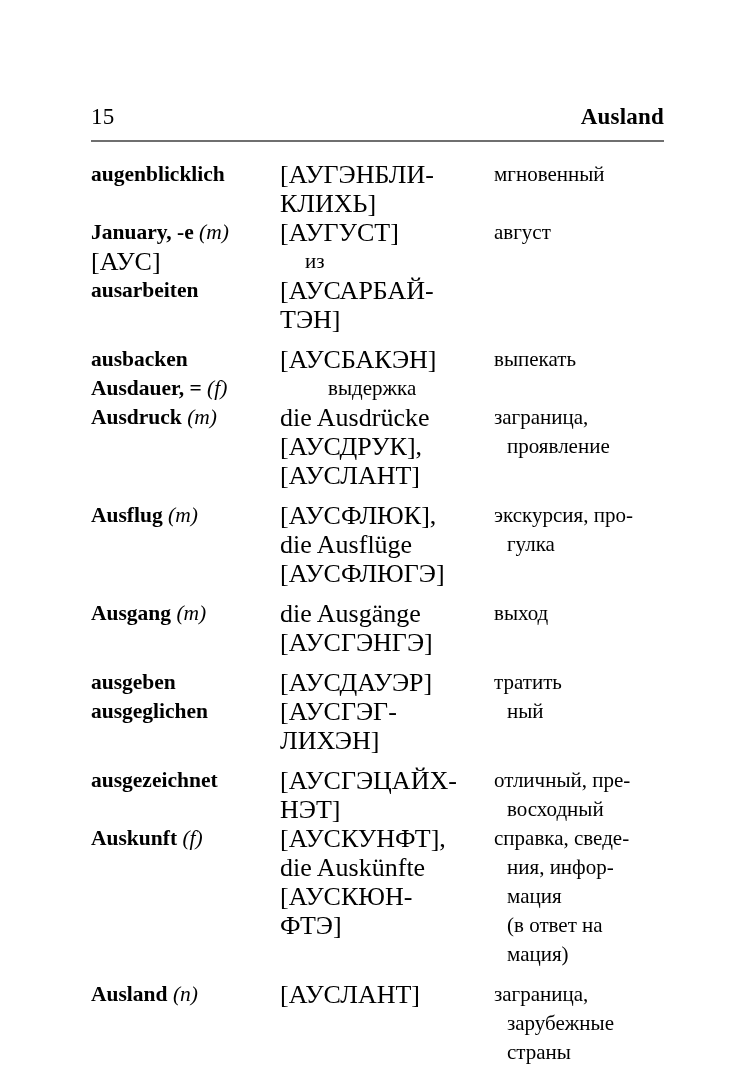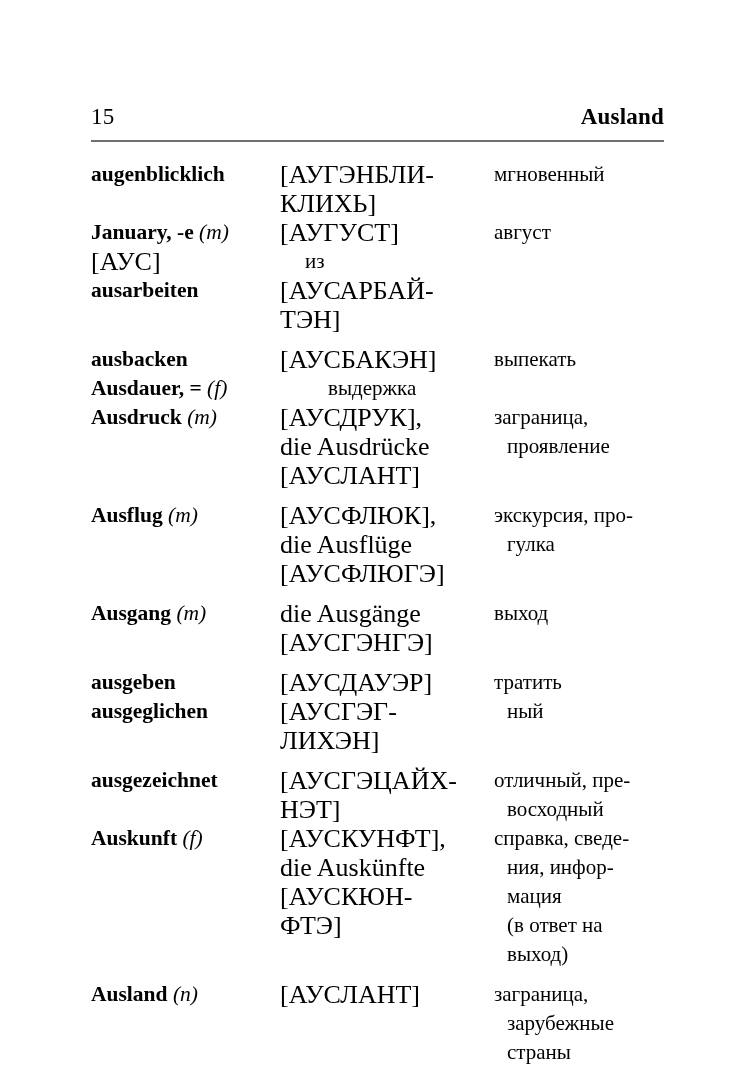--- a/index.html
+++ b/index.html
@@ -163,22 +163,22 @@
       </div>
       <div class="entry">
         <div class="col-head"><span>Ausdauer, = </span><span class="gender">(f)</span></div>
         <div class="col-ru">
           <div class="rline">выдержка</div>
         </div>
       </div>
       <div class="entry gap-after">
         <div class="col-head"><span>Ausdruck </span><span class="gender">(m)</span></div>
         <div class="col-trans">
+          <div class="tline">die Ausdrücke</div>
           <div class="tline">[АУСДРУК],</div>
-          <div class="tline">die Ausdrücke</div>
           <div class="tline">[АУСЛАНТ]</div>
         </div>
         <div class="col-ru">
           <div class="rline">заграница,</div>
           <div class="rline cont">проявление</div>
         </div>
       </div>
       <div class="entry gap-after">
         <div class="col-head"><span>Ausflug </span><span class="gender">(m)</span></div>
         <div class="col-trans">
@@ -237,21 +237,21 @@
           <div class="tline">[АУСКУНФТ],</div>
           <div class="tline">die Auskünfte</div>
           <div class="tline">[АУСКЮН-</div>
           <div class="tline">ФТЭ]</div>
         </div>
         <div class="col-ru">
           <div class="rline">справка, сведе-</div>
           <div class="rline cont">ния, инфор-</div>
           <div class="rline cont">мация</div>
           <div class="rline cont">(в ответ на</div>
-          <div class="rline cont">выход)</div>
+          <div class="rline cont">мация)</div>
         </div>
       </div>
       <div class="entry">
         <div class="col-head"><span>Ausland </span><span class="gender">(n)</span></div>
         <div class="col-trans">
           <div class="tline">[АУСЛАНТ]</div>
         </div>
         <div class="col-ru">
           <div class="rline">заграница,</div>
           <div class="rline cont">зарубежные</div>

